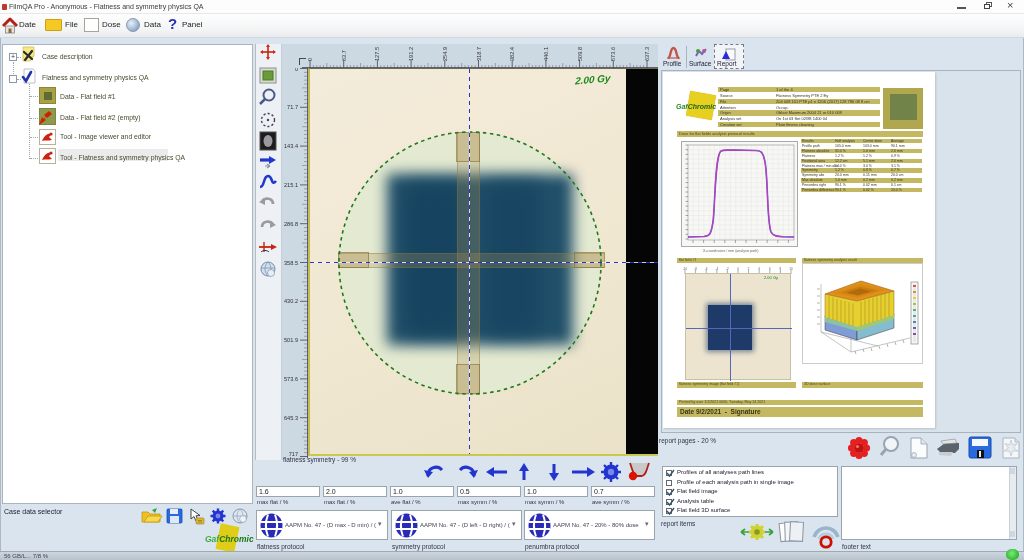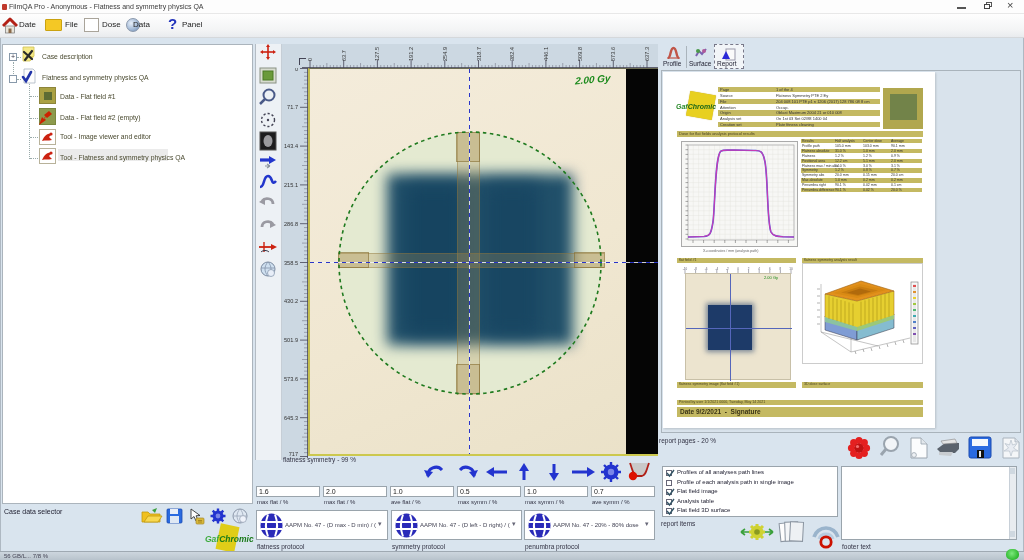--- a/index.html
+++ b/index.html
@@ -26,21 +26,21 @@
         <rect x="3.5" y="9" width="9" height="7" fill="#e8e4da" stroke="#777" stroke-width="0.7"></rect>
         <rect x="6.5" y="11.5" width="3" height="4.5" fill="#8a6a4a"></rect>
       </svg>
   </div>
   <div class="abs" style="left:19px;top:6px;font-size:8px;color:#222;">Date</div>
   <div class="abs" style="left:45px;top:5px;width:17px;height:12px;background:#f4c825;border:1px solid #caa210;border-radius:1px;"></div>
   <div class="abs" style="left:65px;top:6px;font-size:8px;color:#222;">File</div>
   <div class="abs" style="left:84px;top:4px;width:15px;height:14px;background:#fff;border:1px solid #a9a49a;"></div>
   <div class="abs" style="left:102px;top:6px;font-size:8px;color:#222;">Dose</div>
   <div id="tb-data" class="abs" style="left:126px;top:4px;width:14px;height:14px;border-radius:50%;background:radial-gradient(circle at 35% 35%, #e8f0fa, #9fb6d4 60%, #6c87ad);border:1px solid #8a98ac;"></div>
-  <div class="abs" style="left:133px;top:6px;font-size:8px;color:#222;">Data</div>
+  <div class="abs" style="left:144px;top:6px;font-size:8px;color:#222;">Data</div>
   <div class="abs" style="left:168px;top:1px;font-size:15px;font-weight:bold;color:#2233bb;">?</div>
   <div class="abs" style="left:182px;top:6px;font-size:8px;color:#222;">Panel</div>
 </div>
 
 <div class="abs" style="left:2px;top:44px;width:251px;height:460px;background:#fff;border:1px solid #abb4bc;"></div>
 <div id="tree" class="abs" style="left:2px;top:44px;width:251px;height:460px;font-size:6.8px;color:#4a4a30;">
 
   <div class="abs" style="left:11px;top:18px;width:1px;height:18px;border-left:1px dotted #9aa;"></div>
   <div class="abs" style="left:27px;top:40px;width:1px;height:75px;border-left:1px dotted #9aa;"></div>
   <div class="abs" style="left:15px;top:13px;width:4px;height:1px;border-top:1px dotted #9aa;"></div>

